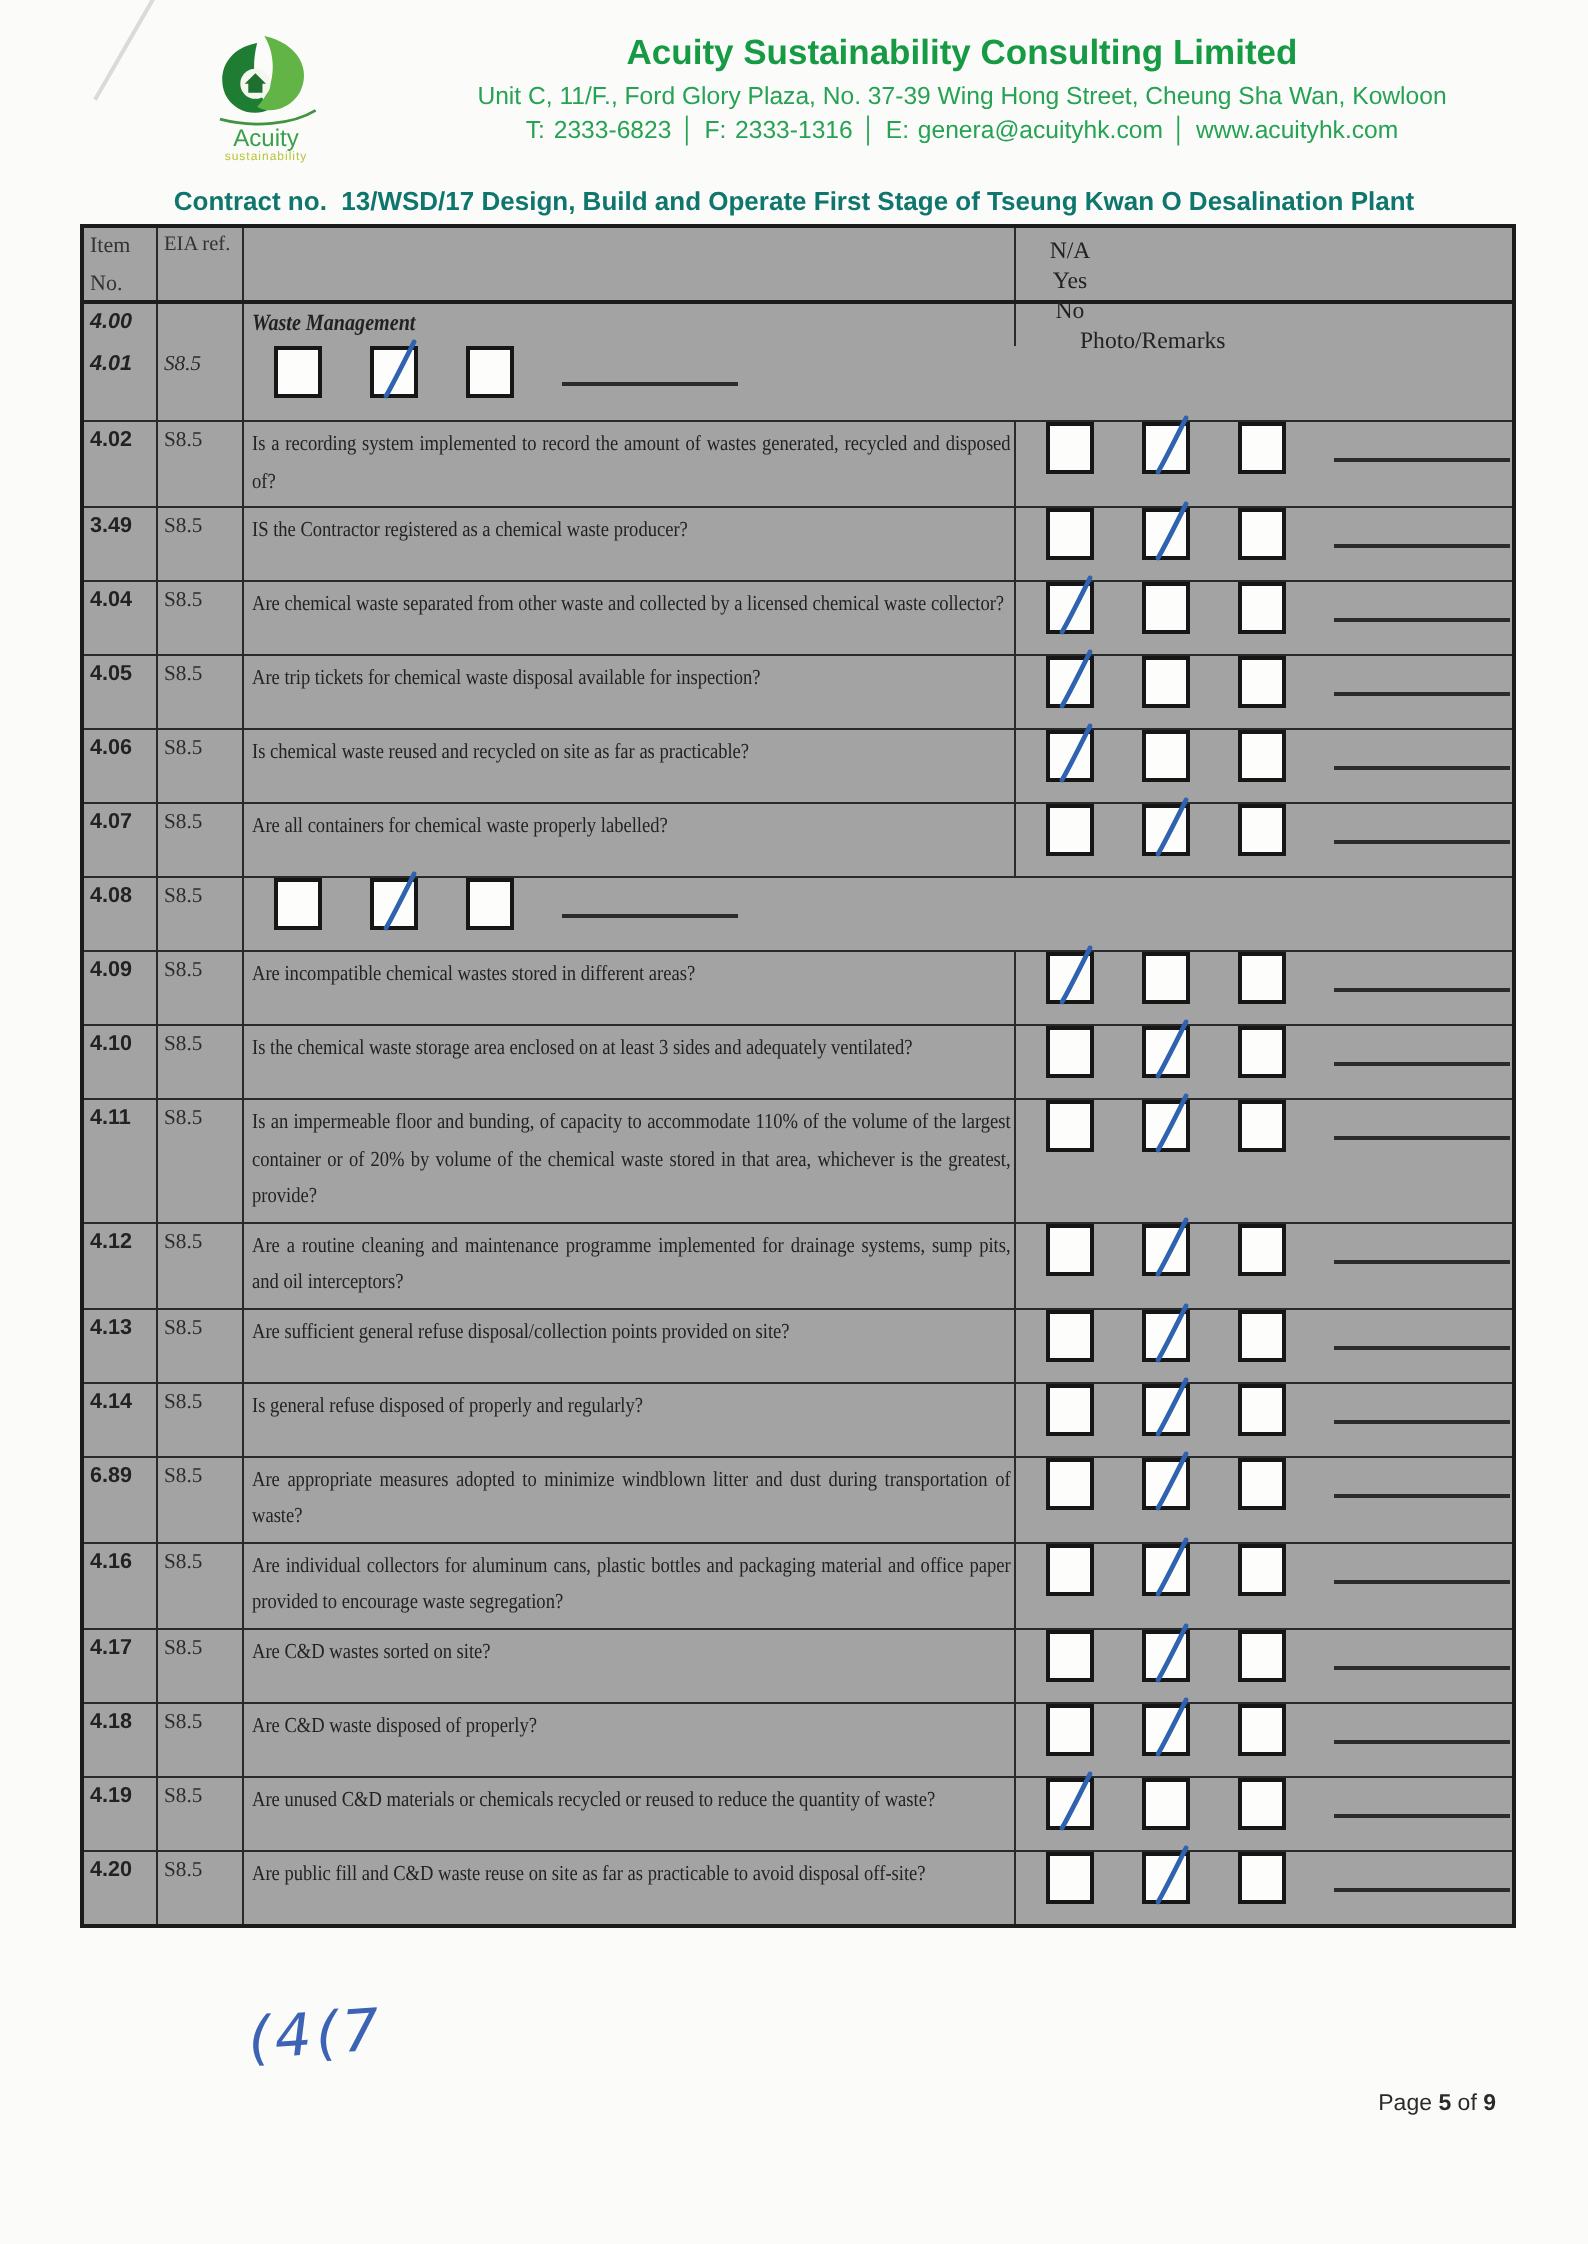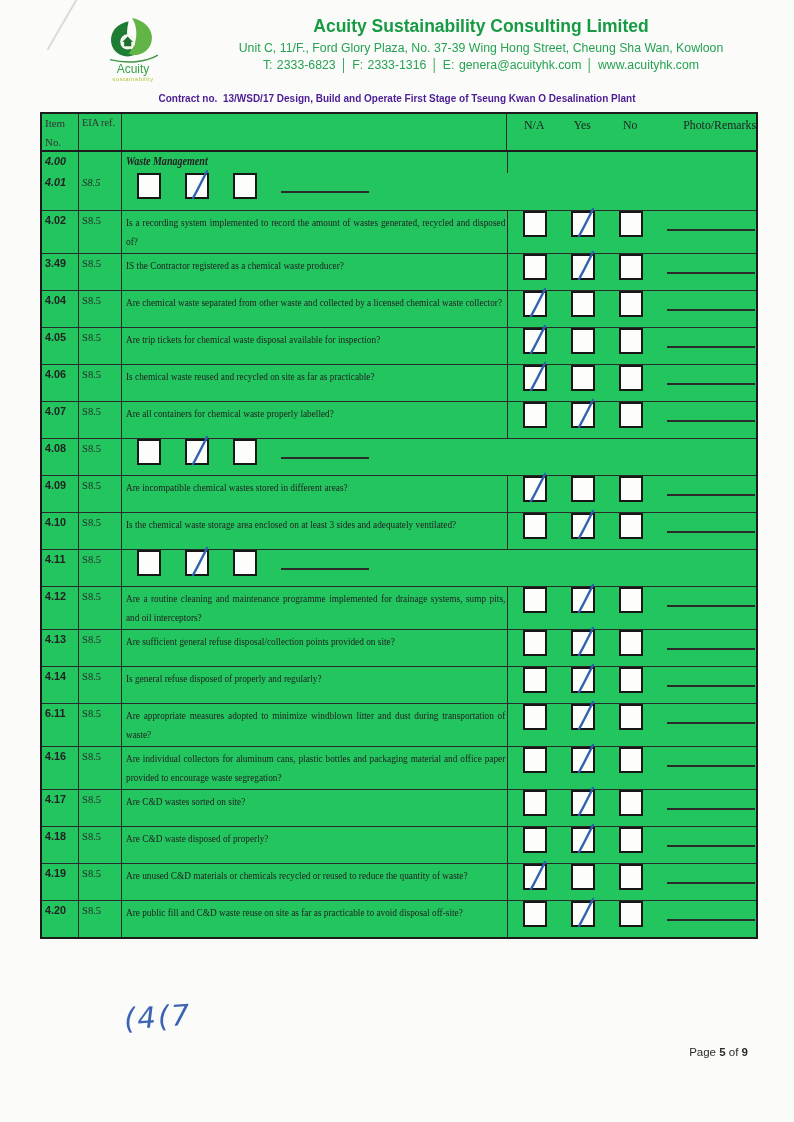--- a/index.html
+++ b/index.html
@@ -18,32 +18,32 @@
   .logo { position:absolute; left:90px; top:2px; width:86px; text-align:center; }
   .logo svg { display:block; margin:0 auto; }
   .logo-text { font-family:"Liberation Sans", sans-serif; font-size:12px; color:#3aa04b; margin-top:-4px; }
   .logo-sub  { font-family:"Liberation Sans", sans-serif; font-size:6px; color:#b8c337; letter-spacing:.5px; }
   .head-text { position:absolute; left:205px; top:2px; width:552px; text-align:center; }
   .company  { font-family:"Liberation Sans", sans-serif; font-weight:700; font-size:17.5px; color:#179a44; }
   .address  { font-family:"Liberation Sans", sans-serif; font-size:12.3px; color:#26a253; margin-top:4px; }
   .contact  { font-family:"Liberation Sans", sans-serif; font-size:12.3px; color:#26a253; margin-top:3px; word-spacing:1px; }
   .doc-title {
     position:absolute; top:93px; left:0; width:100%; text-align:center;
-    font-family:"Liberation Sans", sans-serif; font-weight:700; font-size:10px; color:#4c1d95;
+    font-family:"Liberation Sans", sans-serif; font-weight:700; font-size:13px; color:#0f766e;
   }
   
-  .sheet-table { position:absolute; top:112px; left:40px; width:718px; border:2px solid #1c1c1c; background:#22c55e; }
+  .sheet-table { position:absolute; top:112px; left:40px; width:718px; border:2px solid #1c1c1c; background:#a3a3a3; }
   .thead { display:flex; border-bottom:2.2px solid #1c1c1c; height:38px; }
   .c-item   { width:37px;  border-right:1.4px solid #2a2a2a; }
   .c-eia    { width:43px;  border-right:1.4px solid #2a2a2a; }
   .c-q      { width:386px; border-right:1.4px solid #2a2a2a; overflow:hidden; }
   .c-checks { flex:1; position:relative; }
   .h-item { display:flex; flex-direction:column; justify-content:space-between; padding:3px 0 2px 3px; font-size:11px; color:#333; }
   .h-eia  { font-size:10.3px; padding:3px 0 0 3px; color:#333; }
-  .h-checks { display:flex; padding:4px 0 0 15px; font-size:11.8px; color:#222; }
+  .h-checks { display:flex; padding:4px 0 0 15px; font-size:11.8px; color:#222;flex-direction:column; }
   .hlbl { width:24px; margin-right:24px; text-align:center; white-space:nowrap; flex:0 0 auto; }
   .hlbl-remarks { margin-left:17px; white-space:nowrap; }
   .trow { display:flex; border-top:1.4px solid #2a2a2a; min-height:37px; align-items:stretch; }
   .trow.no-top, .trow.section-row { border-top:none;font-style:italic; }
   .section-row { min-height:18px; }
   .cell-item { font-family:"Liberation Sans", sans-serif; font-weight:600; font-size:10.8px; padding:3px 0 0 3px; color:#222; }
   .cell-eia  { font-size:10.6px; padding:4px 0 0 3px; color:#2b2b2b; }
   .q-pad { padding:2px 3px 3px 4px; }
   .c-q-inner {
     width:437px; transform:scaleX(0.868); transform-origin:0 0;
@@ -308,20 +308,23 @@
               </span>
         <span class="cb"></span>
         <span class="remark-line"></span>
       </div>
     </div>
   </div>
 
   <div class="trow">
     <div class="c-item cell-item">4.11</div>
     <div class="c-eia cell-eia">S8.5</div>
+    <div class="c-q q-pad">
+            <div class="c-q-inner">Is an impermeable floor and bunding, of capacity to accommodate 110% of the volume of the largest container or of 20% by volume of the chemical waste stored in that area, whichever is the greatest, provide?</div>
+          </div>
     <div class="c-checks">
       <div class="checks-flex">
         <span class="cb"></span>
         <span class="cb">
                 <svg class="tick" viewBox="0 0 24 26">
                   <path d="M6 23 C9 18 14 8 20 -4"></path>
                 </svg>
               </span>
         <span class="cb"></span>
         <span class="remark-line"></span>
@@ -383,21 +386,21 @@
                   <path d="M6 23 C9 18 14 8 20 -4"></path>
                 </svg>
               </span>
         <span class="cb"></span>
         <span class="remark-line"></span>
       </div>
     </div>
   </div>
 
   <div class="trow">
-    <div class="c-item cell-item">6.11</div>
+    <div class="c-item cell-item">6.89</div>
     <div class="c-eia cell-eia">S8.5</div>
     <div class="c-q q-pad">
             <div class="c-q-inner">Are appropriate measures adopted to minimize windblown litter and dust during transportation of waste?</div>
           </div>
     <div class="c-checks">
       <div class="checks-flex">
         <span class="cb"></span>
         <span class="cb">
                 <svg class="tick" viewBox="0 0 24 26">
                   <path d="M6 23 C9 18 14 8 20 -4"></path>

